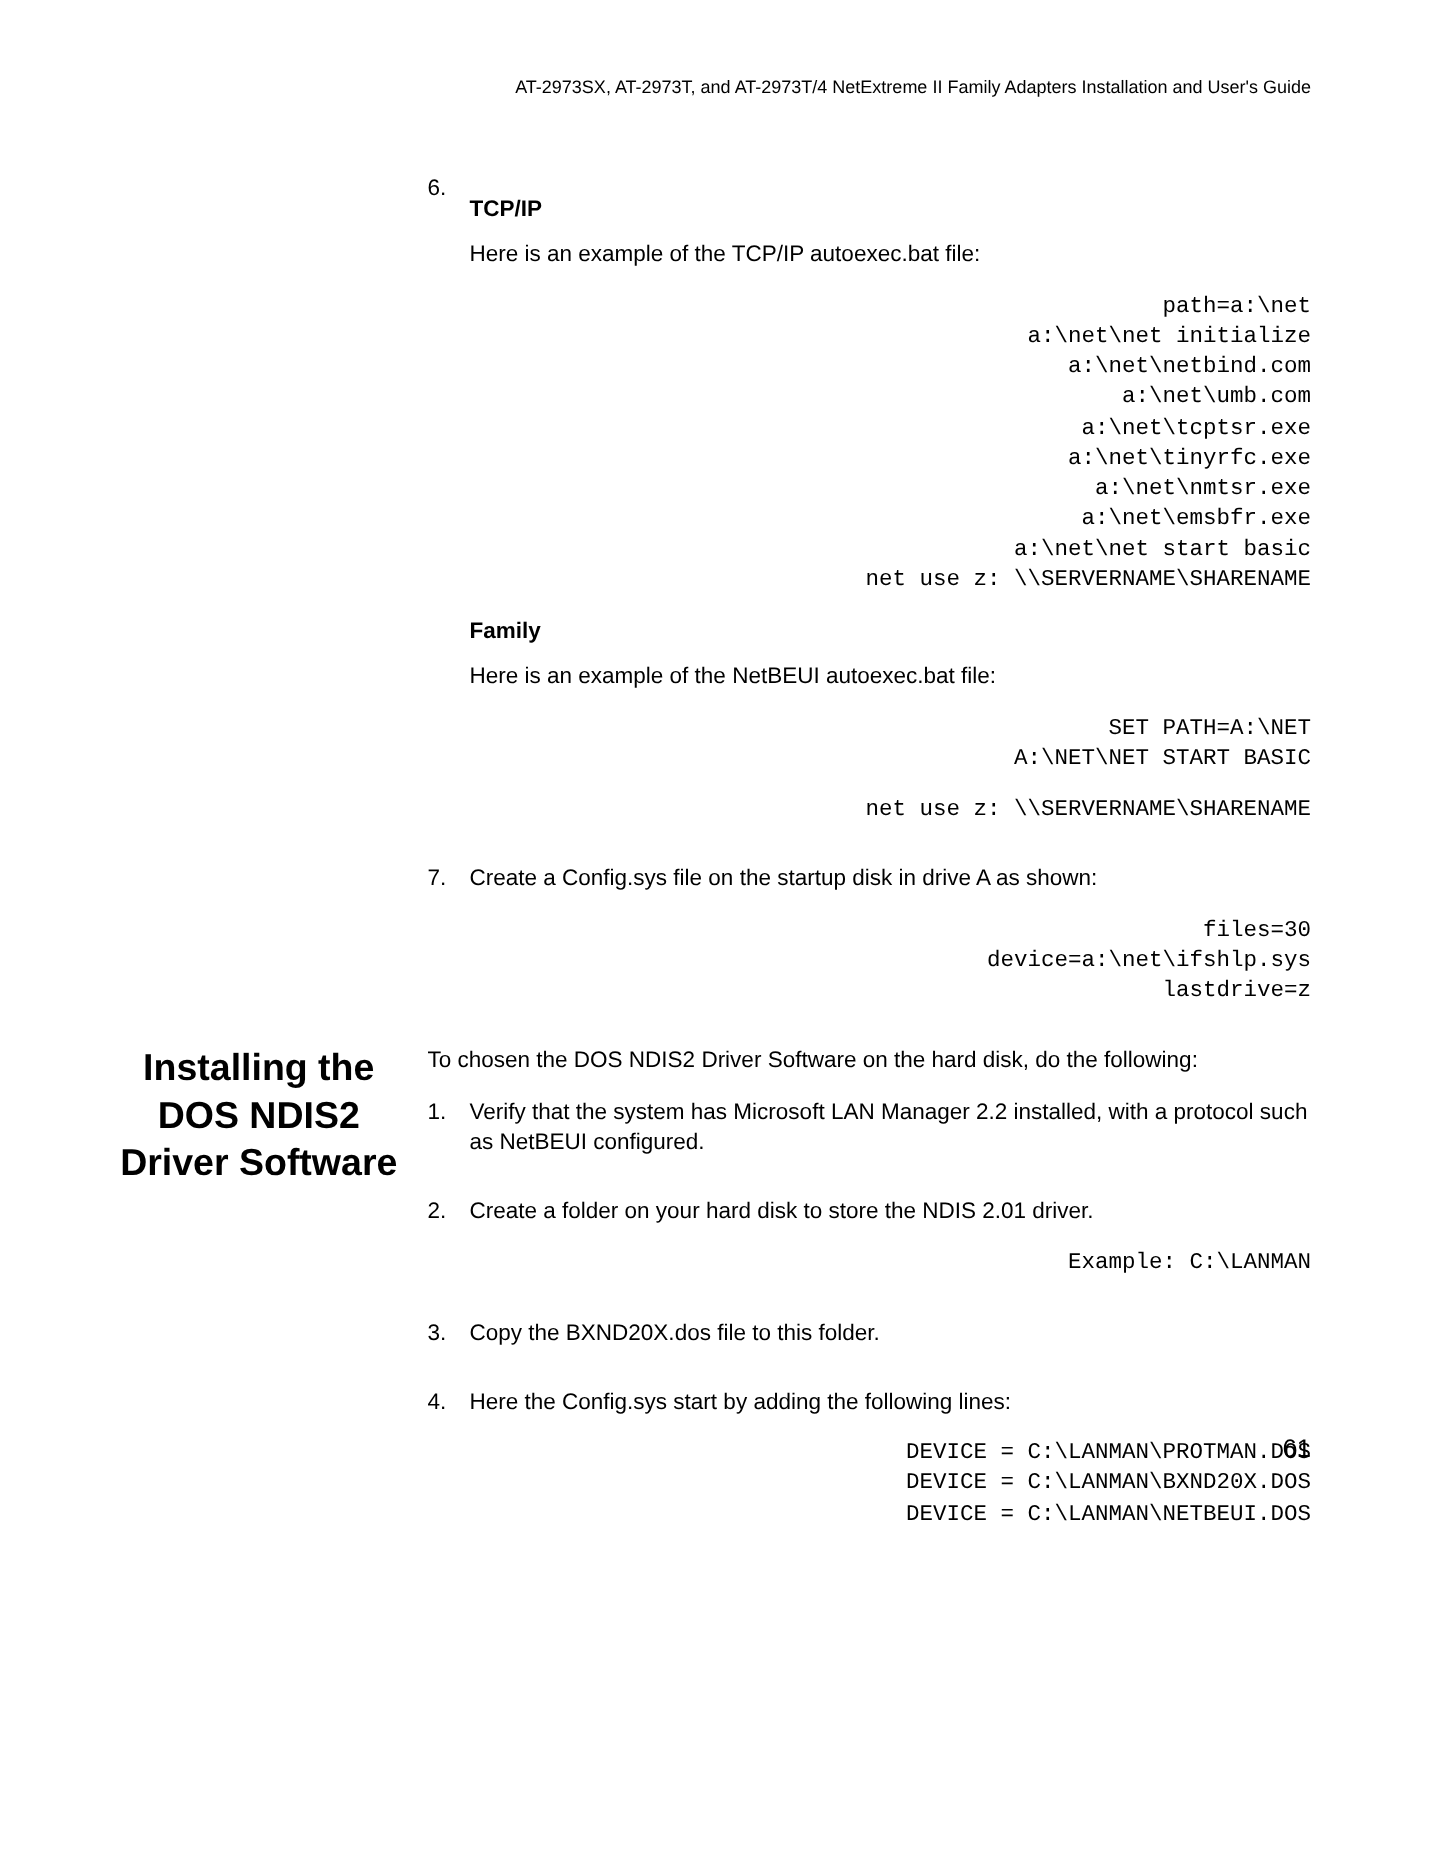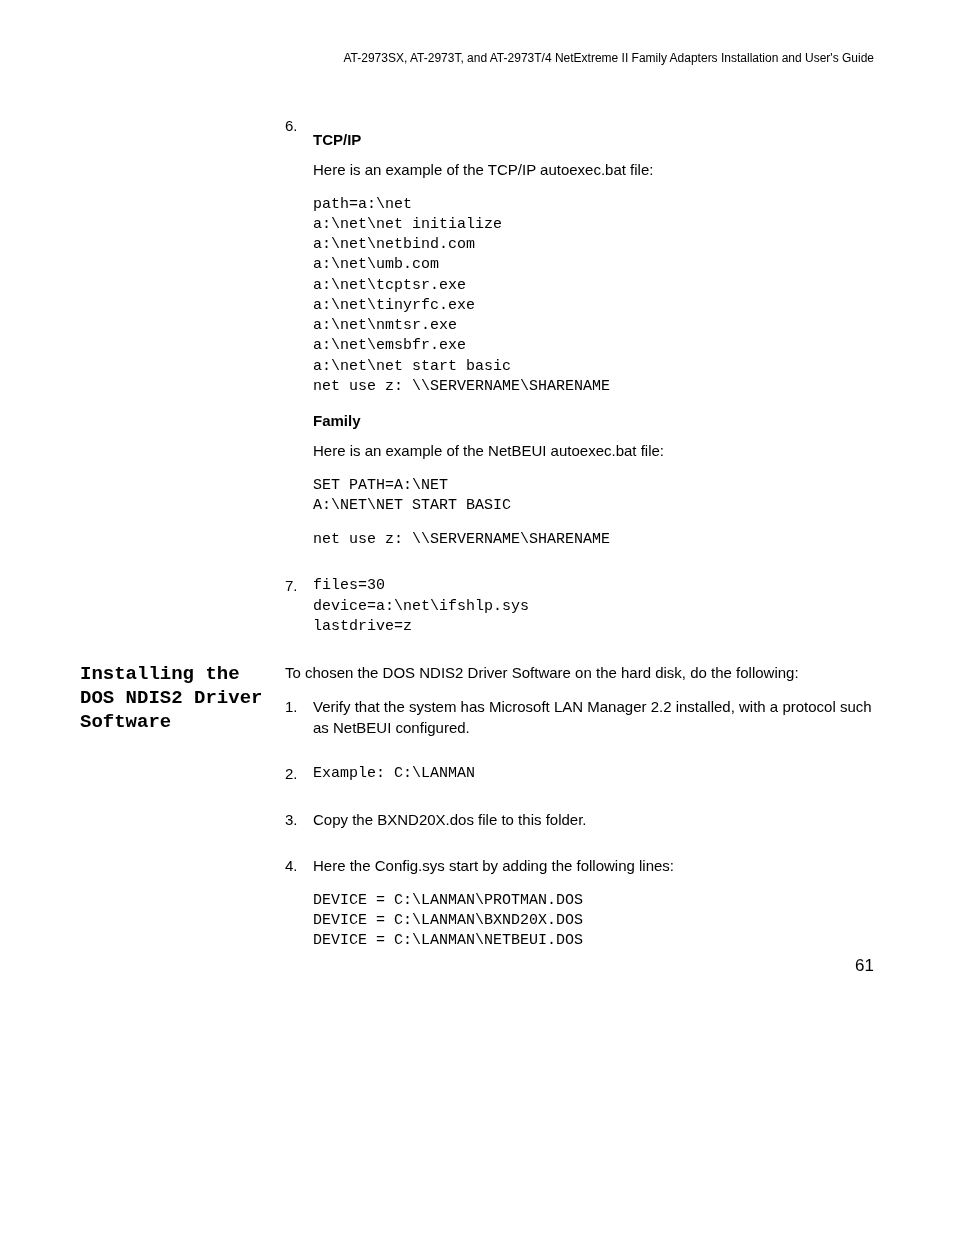--- a/index.html
+++ b/index.html
@@ -23,25 +23,25 @@
     font-size: 12px;
     margin-bottom: 50px;
   }
   .two-col {
     display: flex;
     align-items: flex-start;
   }
   .side-heading {
     width: 205px;
     flex: 0 0 205px;
-    text-align: left;
+    text-align: center;
     padding-right: 20px;
-    font-family: Liberation Mono, monospace;
+    font-family: Liberation Sans, sans-serif;
     font-weight: bold;
-    font-size: 19px;
+    font-size: 25px;
     line-height: 1.25;
     box-sizing: border-box;
   }
   .body-col {
     flex: 1;
   }
   .ol-item {
     display: flex;
     margin-bottom: 12px;
   }
@@ -56,20 +56,21 @@
     margin: 14px 0 10px 0;
   }
   .para {
     margin: 0 0 14px 0;
   }
   .code {
     font-family: "Lucida Console", Consolas, "Courier New", monospace;
     white-space: pre;
     margin: 0 0 14px 0;
     font-size: 15px;
+    text-align: right;
   }
   .page-number {
     position: absolute;
     bottom: 37px;
     right: 80px;
     font-size: 17px;
   }
   b { font-weight: normal; }
 </style>
 </head>
@@ -104,20 +105,21 @@
           <div class="para">Here is an example of the NetBEUI autoexec.bat file:</div>
           <div class="code">SET PATH=A:\NET
 A:\NET\NET START BASIC</div>
           <div class="code">net use z: \\SERVERNAME\SHARENAME</div>
         </div>
       </div>
 
       <div class="ol-item">
         <div class="ol-num">7.</div>
         <div class="ol-body">
+          <div class="para">Create a Config.sys file on the startup disk in drive A as shown:</div>
           <div class="code">files=30
 device=a:\net\ifshlp.sys
 lastdrive=z</div>
         </div>
       </div>
 
     </div>
   </div>
 
   <div class="two-col">
@@ -129,20 +131,21 @@
       <div class="ol-item">
         <div class="ol-num">1.</div>
         <div class="ol-body">
           <div class="para">Verify that the system has Microsoft LAN Manager 2.2 installed, with a protocol such as NetBEUI configured.</div>
         </div>
       </div>
 
       <div class="ol-item">
         <div class="ol-num">2.</div>
         <div class="ol-body">
+          <div class="para">Create a folder on your hard disk to store the NDIS 2.01 driver.</div>
           <div class="code">Example: C:\LANMAN</div>
         </div>
       </div>
 
       <div class="ol-item">
         <div class="ol-num">3.</div>
         <div class="ol-body">
           <div class="para"><span>Copy the </span><b>BXND20X.dos</b><span> file to this folder.</span></div>
         </div>
       </div>

